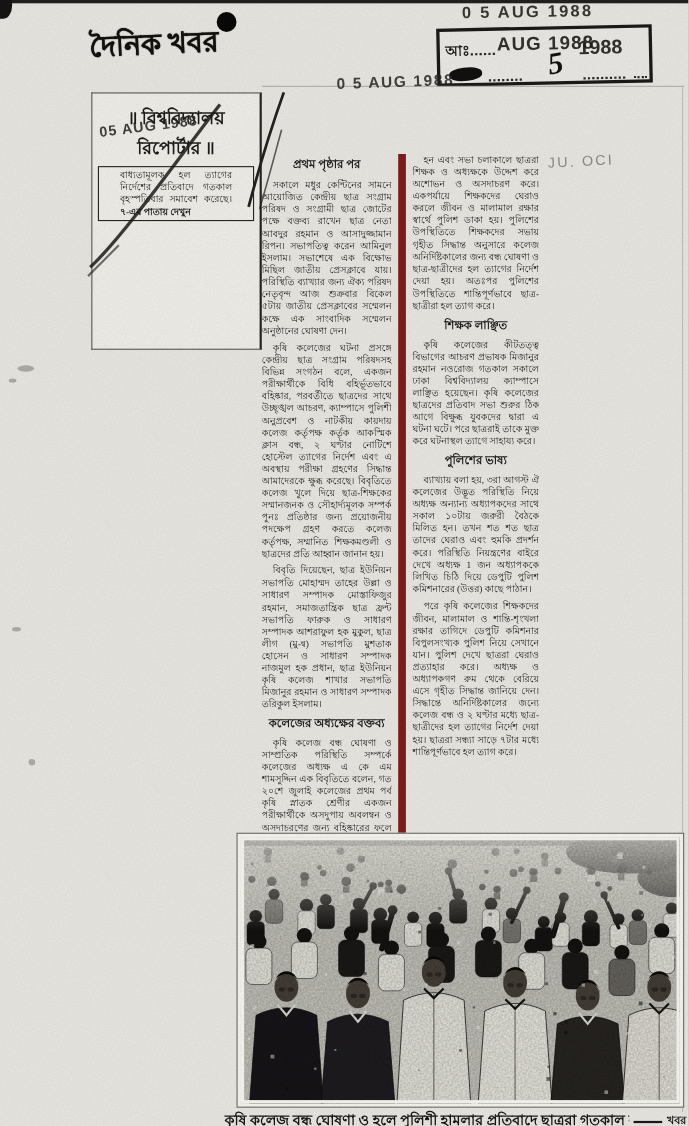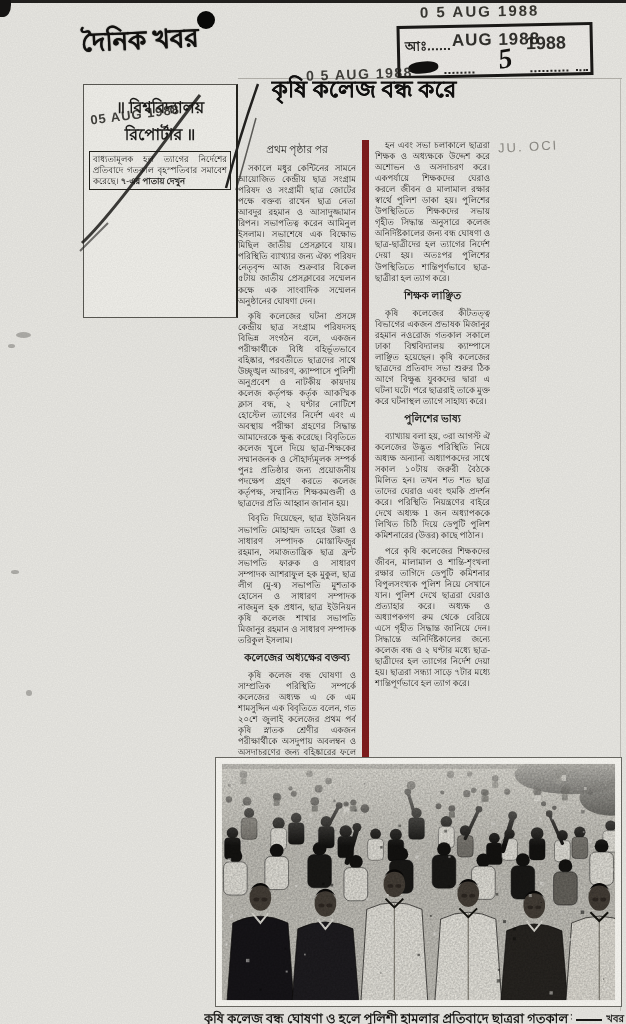--- a/index.html
+++ b/index.html
@@ -27,33 +27,33 @@
   .stamp-box .yr{position:absolute;left:126px;top:7px;font-family:"Liberation Sans",sans-serif;font-weight:bold;font-size:18px;color:#1e1d1a;opacity:.9;}
   .stamp-box .blob{position:absolute;left:8px;top:33px;width:30px;height:12px;background:#121110;border-radius:45%;transform:rotate(-4deg);}
   .dots{position:absolute;border-top:2px dotted #2a2926;height:0;}
   .hand5{position:absolute;left:98px;top:16px;font-size:28px;font-style:italic;font-weight:bold;transform:rotate(-8deg);color:#131210;}
   
   .side-clip{position:absolute;left:83px;top:84px;width:155px;height:234px;border:1px solid #5a5953;border-right:2px solid #26251f;background:rgba(248,247,242,.45);padding:4px 5px 0 5px;}
   .side-head{font-weight:bold;font-size:16.5px;line-height:1.28;text-align:center;color:#141311;}
   .side-stamp{position:absolute;left:6px;top:22px;font-family:"Liberation Sans",sans-serif;font-weight:bold;font-size:13px;letter-spacing:1px;color:#23221e;transform:rotate(-7deg);opacity:.85;white-space:nowrap;}
   .side-byline{margin-top:6px;font-size:16px;font-weight:bold;text-align:center;}
   .side-body{margin-top:3px;font-size:8.5px;line-height:1.3;text-align:justify;}
-  .side-boxed{margin-top:2px;border:1.5px solid #26251f;padding:2px 3px;font-size:8.5px;line-height:1.3;text-align:justify;}
+  .side-boxed{margin-top:2px;border:1.5px solid #26251f;padding:2px 19px;font-size:8.5px;line-height:1.3;text-align:justify;}
   .see-page{font-weight:bold;}
   .pen-svg{position:absolute;left:-6px;top:0;width:170px;height:240px;pointer-events:none;}
   
   .main-clip{position:absolute;left:238px;top:70px;width:252px;height:700px;}
   .main-head{position:relative;margin-top:6px;font-weight:bold;font-size:23px;line-height:1.2;text-align:center;white-space:nowrap;color:#121110;text-shadow:0 0 .5px #121110;}
   .main-stamp{position:absolute;left:68px;top:-4px;font-family:"Liberation Sans",sans-serif;font-weight:bold;font-size:14px;letter-spacing:1.5px;color:#24231f;transform:rotate(-2deg);opacity:.85;white-space:nowrap;z-index:3;}
   .slash-svg{position:absolute;left:-18px;top:8px;width:42px;height:115px;pointer-events:none;}
   .cols{position:absolute;left:0;top:70px;width:252px;height:618px;overflow:hidden;}
   .col{position:absolute;top:0;height:618px;overflow:hidden;}
   .col1{left:0;width:118px;}
   .col2{left:124px;width:128px;border-left:7px solid #7f1d1d;padding-left:6px;}
-  .cont-note{font-weight:normal;font-size:10.5px;text-align:center;margin:2px 0 4px 0;}
+  .cont-note{font-weight:bold;font-size:10.5px;text-align:center;margin:2px 0 4px 0;}
   .para{margin:0 0 4px 0;font-size:8.5px;line-height:1.3;text-align:justify;text-indent:10px;}
   .subhead{margin:3px 0 3px 0;font-size:10.5px;font-weight:bold;text-align:center;}
   
   .margin-stamp{position:absolute;left:498px;top:139px;font-family:"Liberation Sans",sans-serif;font-size:13px;letter-spacing:2px;color:#8e8c86;transform:rotate(-3deg);}
   .hand-svg{position:absolute;left:512px;top:150px;width:100px;height:80px;transform:rotate(-10deg);}
   .speck{position:absolute;background:#8f8e88;opacity:.65;border-radius:50%;}
   
   .photo-clip{position:absolute;left:215px;top:757px;width:407px;height:250px;background:#f6f5f0;border:1px solid #6b6a64;padding:3px;}
   .photo-clip svg{display:block;width:399px;height:242px;}
   .caption-row{position:absolute;left:204px;top:1009px;width:420px;display:flex;align-items:center;}
@@ -104,34 +104,33 @@
       <span class="see-page" data-name="see-page-note">৭-এর পাতায় দেখুন</span>
     </div>
   </div>
 
   <div class="main-clip" data-name="main-article">
     <div class="main-stamp" data-name="date-stamp-overlay">0 5 AUG 1988</div>
     <svg class="slash-svg" data-name="clipping-slash-mark" viewBox="0 0 42 115">
       <path d="M6,110 C14,80 28,34 38,6" fill="none" stroke="#232220" stroke-width="2.5"></path>
       <path d="M16,112 C22,92 30,62 36,40" fill="none" stroke="#232220" stroke-width="1.5" opacity=".7"></path>
     </svg>
-    <div class="main-head" data-name="main-headline">কৃষি কলেজ বন্ধ করে</div>
     <div class="cols" data-name="article-columns">
       <div class="col col1" data-name="column-1">
         <div class="cont-note" data-name="continued-from-note">প্রথম পৃষ্ঠার পর</div>
         <p class="para" data-name="article-paragraph">সকালে মধুর কেন্টিনের সামনে আয়োজিত কেন্দ্রীয় ছাত্র সংগ্রাম পরিষদ ও সংগ্রামী ছাত্র জোটের পক্ষে বক্তব্য রাখেন ছাত্র নেতা আবদুর রহমান ও আসাদুজ্জামান রিপন। সভাপতিত্ব করেন আমিনুল ইসলাম। সভাশেষে এক বিক্ষোভ মিছিল জাতীয় প্রেসক্লাবে যায়। পরিস্থিতি ব্যাখ্যার জন্য ঐক্য পরিষদ নেতৃবৃন্দ আজ শুক্রবার বিকেল ৫টায় জাতীয় প্রেসক্লাবের সম্মেলন কক্ষে এক সাংবাদিক সম্মেলন অনুষ্ঠানের ঘোষণা দেন।</p>
         <p class="para" data-name="article-paragraph">কৃষি কলেজের ঘটনা প্রসঙ্গে কেন্দ্রীয় ছাত্র সংগ্রাম পরিষদসহ বিভিন্ন সংগঠন বলে, একজন পরীক্ষার্থীকে বিধি বহির্ভূতভাবে বহিষ্কার, পরবর্তীতে ছাত্রদের সাথে উচ্ছৃঙ্খল আচরণ, ক্যাম্পাসে পুলিশী অনুপ্রবেশ ও নাটকীয় কায়দায় কলেজ কর্তৃপক্ষ কর্তৃক আকস্মিক ক্লাস বন্ধ, ২ ঘণ্টার নোটিশে হোস্টেল ত্যাগের নির্দেশ এবং এ অবস্থায় পরীক্ষা গ্রহণের সিদ্ধান্ত আমাদেরকে ক্ষুব্ধ করেছে। বিবৃতিতে কলেজ খুলে দিয়ে ছাত্র-শিক্ষকের সম্মানজনক ও সৌহার্দ্যমূলক সম্পর্ক পুনঃ প্রতিষ্ঠার জন্য প্রয়োজনীয় পদক্ষেপ গ্রহণ করতে কলেজ কর্তৃপক্ষ, সম্মানিত শিক্ষকমণ্ডলী ও ছাত্রদের প্রতি আহ্বান জানান হয়।</p>
         <p class="para" data-name="article-paragraph">বিবৃতি দিয়েছেন, ছাত্র ইউনিয়ন সভাপতি মোহাম্মদ তাহের উল্লা ও সাধারণ সম্পাদক মোস্তাফিজুর রহমান, সমাজতান্ত্রিক ছাত্র ফ্রন্ট সভাপতি ফারুক ও সাধারণ সম্পাদক আশরাফুল হক মুকুল, ছাত্র লীগ (মু-ন্ব) সভাপতি মুশতাক হোসেন ও সাধারণ সম্পাদক নাজমুল হক প্রধান, ছাত্র ইউনিয়ন কৃষি কলেজ শাখার সভাপতি মিজানুর রহমান ও সাধারণ সম্পাদক তরিকুল ইসলাম।</p>
         <h4 class="subhead" data-name="article-subhead">কলেজের অধ্যক্ষের বক্তব্য</h4>
         <p class="para" data-name="article-paragraph">কৃষি কলেজ বন্ধ ঘোষণা ও সাম্প্রতিক পরিস্থিতি সম্পর্কে কলেজের অধ্যক্ষ এ কে এম শামসুদ্দিন এক বিবৃতিতে বলেন, গত ২০শে জুলাই কলেজের প্রথম পর্ব কৃষি স্নাতক শ্রেণীর একজন পরীক্ষার্থীকে অসদুপায় অবলম্বন ও অসদাচরণের জন্য বহিষ্কারের ফলে কলেজের পরিস্থিতি কর্তৃপক্ষের নিয়ন্ত্রণের বাইরে চলে যায়। উদ্ভূত পরিস্থিতি নিয়ে আলোচনার জন্য সকল শিক্ষক এক জরুরী সভায় মিলিত</p>
       </div>
       <div class="col col2" data-name="column-2">
         <p class="para" data-name="article-paragraph">হন এবং সভা চলাকালে ছাত্ররা শিক্ষক ও অধ্যক্ষকে উদ্দেশ করে অশোভন ও অসদাচরণ করে। একপর্যায়ে শিক্ষকদের ঘেরাও করলে জীবন ও মালামাল রক্ষার স্বার্থে পুলিশ ডাকা হয়। পুলিশের উপস্থিতিতে শিক্ষকদের সভায় গৃহীত সিদ্ধান্ত অনুসারে কলেজ অনির্দিষ্টকালের জন্য বন্ধ ঘোষণা ও ছাত্র-ছাত্রীদের হল ত্যাগের নির্দেশ দেয়া হয়। অতঃপর পুলিশের উপস্থিতিতে শান্তিপূর্ণভাবে ছাত্র-ছাত্রীরা হল ত্যাগ করে।</p>
         <h4 class="subhead" data-name="article-subhead">শিক্ষক লাঞ্ছিত</h4>
-        <p class="para" data-name="article-paragraph">কৃষি কলেজের কীটতত্ত্ব বিভাগের একজন প্রভাষক মিজানুর রহমান নওরোজ গতকাল সকালে ঢাকা বিশ্ববিদ্যালয় ক্যাম্পাসে লাঞ্ছিত হয়েছেন। কৃষি কলেজের ছাত্রদের প্রতিবাদ সভা শুরুর ঠিক আগে বিক্ষুব্ধ যুবকদের দ্বারা এ ঘটনা ঘটে। পরে ছাত্ররাই তাকে মুক্ত করে ঘটনাস্থল ত্যাগে সাহায্য করে।</p>
+        <p class="para" data-name="article-paragraph">কৃষি কলেজের কীটতত্ত্ব বিভাগের আচরণ প্রভাষক মিজানুর রহমান নওরোজ গতকাল সকালে ঢাকা বিশ্ববিদ্যালয় ক্যাম্পাসে লাঞ্ছিত হয়েছেন। কৃষি কলেজের ছাত্রদের প্রতিবাদ সভা শুরুর ঠিক আগে বিক্ষুব্ধ যুবকদের দ্বারা এ ঘটনা ঘটে। পরে ছাত্ররাই তাকে মুক্ত করে ঘটনাস্থল ত্যাগে সাহায্য করে।</p>
         <h4 class="subhead" data-name="article-subhead">পুলিশের ভাষ্য</h4>
         <p class="para" data-name="article-paragraph">ব্যাখ্যায় বলা হয়, ৩রা আগস্ট ঐ কলেজের উদ্ভূত পরিস্থিতি নিয়ে অধ্যক্ষ অন্যান্য অধ্যাপকদের সাথে সকাল ১০টায় জরুরী বৈঠকে মিলিত হন। তখন শত শত ছাত্র তাদের ঘেরাও এবং হুমকি প্রদর্শন করে। পরিস্থিতি নিয়ন্ত্রণের বাইরে দেখে অধ্যক্ষ 1 জন অধ্যাপককে লিখিত চিঠি দিয়ে ডেপুটি পুলিশ কমিশনারের (উত্তর) কাছে পাঠান।</p>
         <p class="para" data-name="article-paragraph">পরে কৃষি কলেজের শিক্ষকদের জীবন, মালামাল ও শান্তি-শৃংখলা রক্ষার তাগিদে ডেপুটি কমিশনার বিপুলসংখ্যক পুলিশ নিয়ে সেখানে যান। পুলিশ দেখে ছাত্ররা ঘেরাও প্রত্যাহার করে। অধ্যক্ষ ও অধ্যাপকগণ রুম থেকে বেরিয়ে এসে গৃহীত সিদ্ধান্ত জানিয়ে দেন। সিদ্ধান্তে অনির্দিষ্টকালের জন্যে কলেজ বন্ধ ও ২ ঘণ্টার মধ্যে ছাত্র-ছাত্রীদের হল ত্যাগের নির্দেশ দেয়া হয়। ছাত্ররা সন্ধ্যা সাড়ে ৭টার মধ্যে শান্তিপূর্ণভাবে হল ত্যাগ করে।</p>
 
       </div>
     </div>
   </div>
 
   <div class="margin-stamp" data-name="faint-margin-stamp">JU. OCI</div>
   <svg class="hand-svg" data-name="handwritten-mark" viewBox="0 0 100 80" aria-label="handwritten ০০১">

